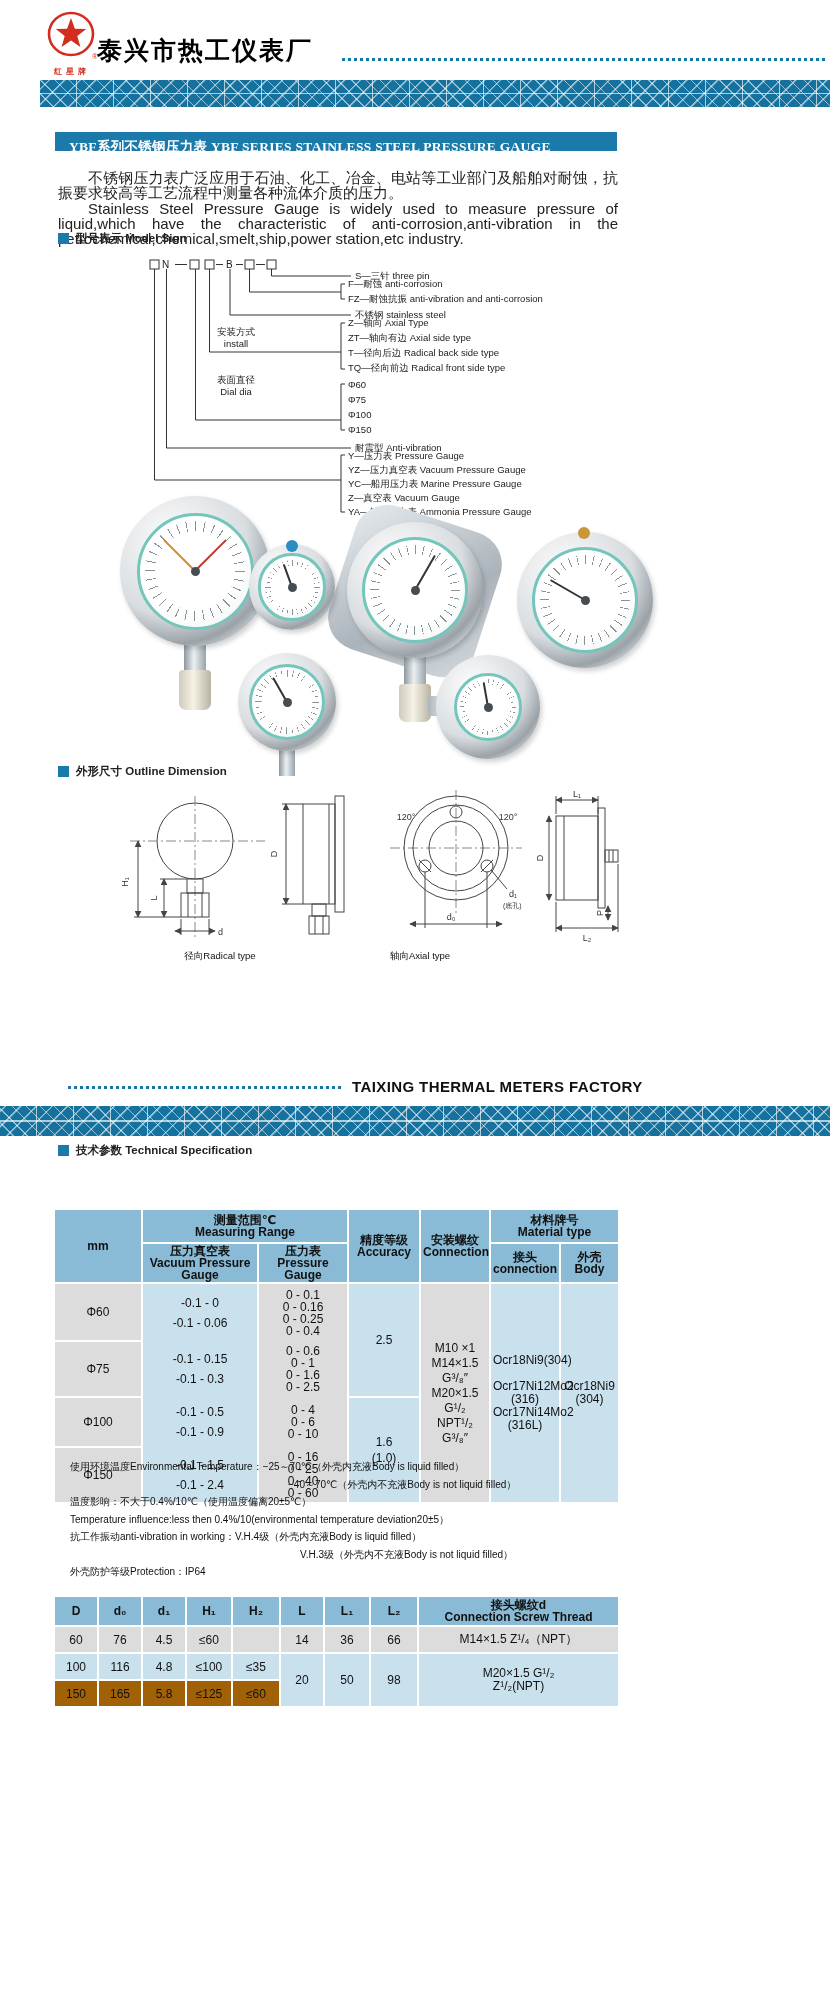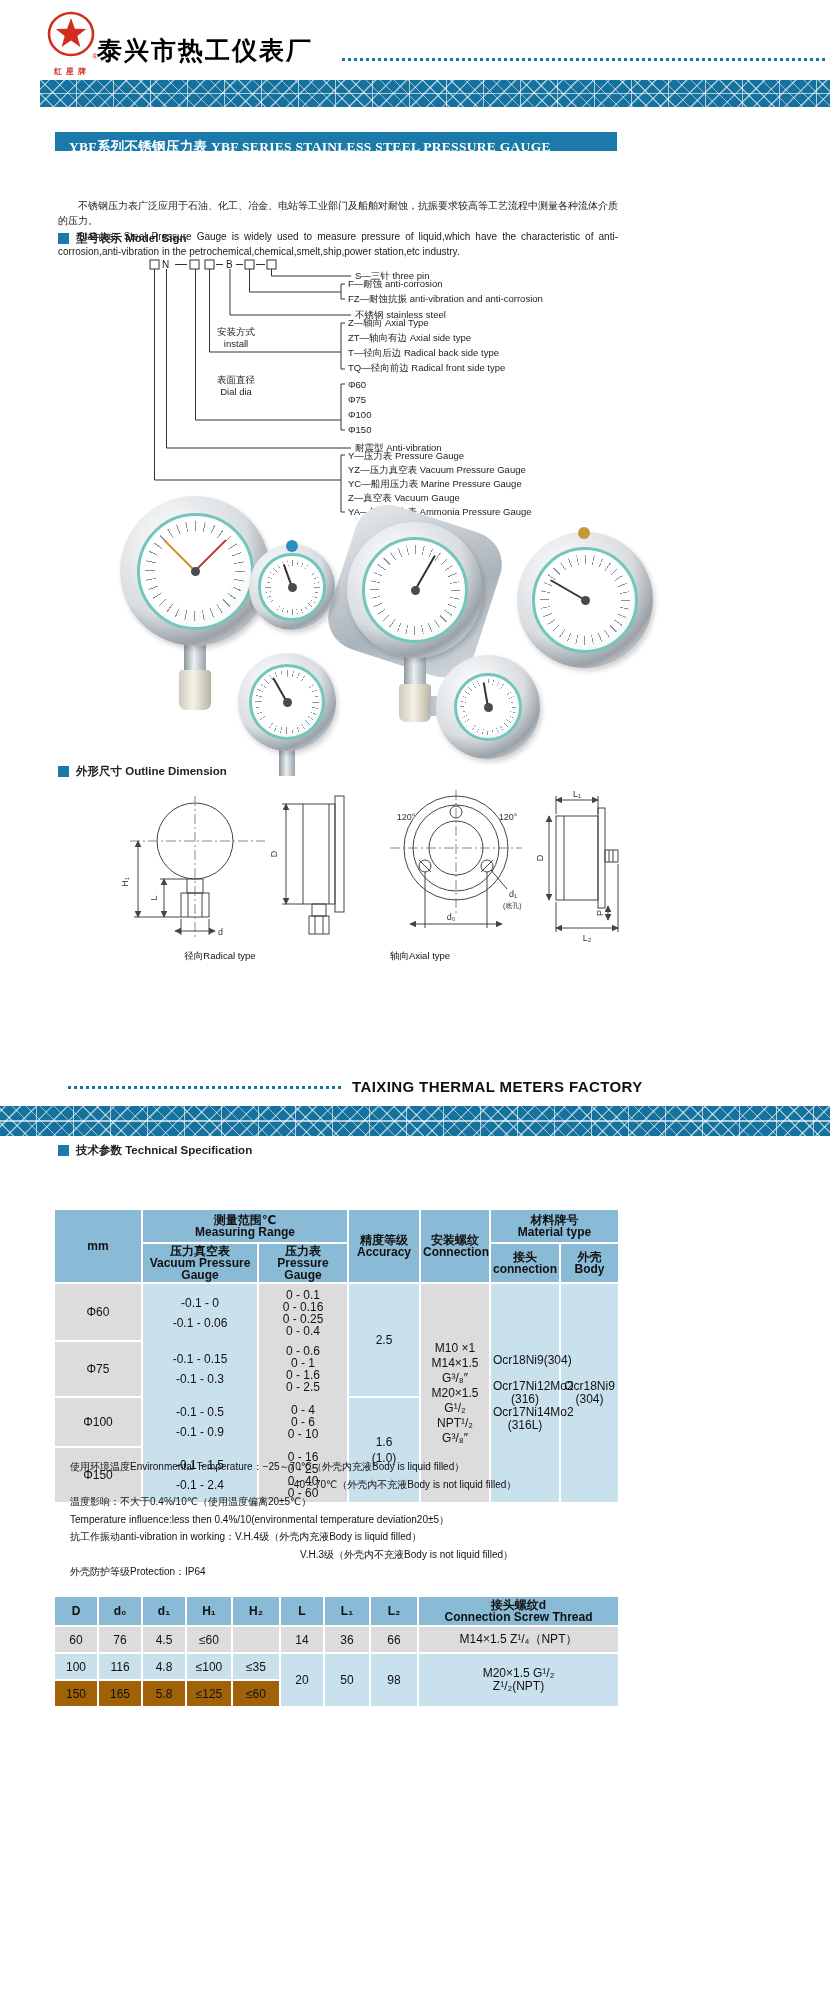--- a/index.html
+++ b/index.html
@@ -11,21 +11,21 @@
   .brand-cn{font-size:25px;font-weight:bold;letter-spacing:2px;color:#000;}
   .dots{height:3px;background:repeating-linear-gradient(90deg,#1577a6 0 3px,transparent 3px 6px);}
   .xband{background-color:#15719e;
     background-image:
       repeating-linear-gradient(45deg,rgba(255,255,255,0) 0 9px,rgba(255,255,255,.55) 9px 10px),
       repeating-linear-gradient(-45deg,rgba(255,255,255,0) 0 9px,rgba(255,255,255,.55) 10px 11px),
       repeating-linear-gradient(90deg,rgba(255,255,255,0) 0 36px,rgba(255,255,255,.65) 36px 37px),
       linear-gradient(to bottom,rgba(255,255,255,0) 47%,rgba(255,255,255,.65) 47% 53%,rgba(255,255,255,0) 53%);}
   .titlebar{background:#1b7aa9;color:#fff;font-family:"Liberation Serif","DejaVu Serif",serif;
     font-weight:bold;font-size:13.5px;line-height:29px;padding-left:14px;letter-spacing:.3px;}
-  .intro{font-size:10px;line-height:15px;color:#222;text-align:justify;margin-top:28px;}
+  .intro{font-size:15px;line-height:15px;color:#222;text-align:justify;}
   .intro .ind{text-indent:2em;margin:0 0 1px 0;}
   .sec-h{display:flex;align-items:center;gap:7px;font-size:11.5px;font-weight:bold;color:#222;}
   .sec-h .sq{width:11px;height:11px;background:#1b7aa9;flex:0 0 auto;}
   
   .gauge{position:absolute;border-radius:50%;
     background:radial-gradient(circle at 35% 30%,#fdfdfd,#d9dde0 52%,#9aa2a8 72%,#e9edef 86%,#b4bcc1);
     box-shadow:2px 3px 5px rgba(0,0,0,.18);}
   .face{position:absolute;inset:11%;border-radius:50%;border:3px solid #74c5bc;
     background:radial-gradient(circle at 42% 35%,#ffffff 55%,#eef4f1);}
   .face.deep{inset:17%;}

